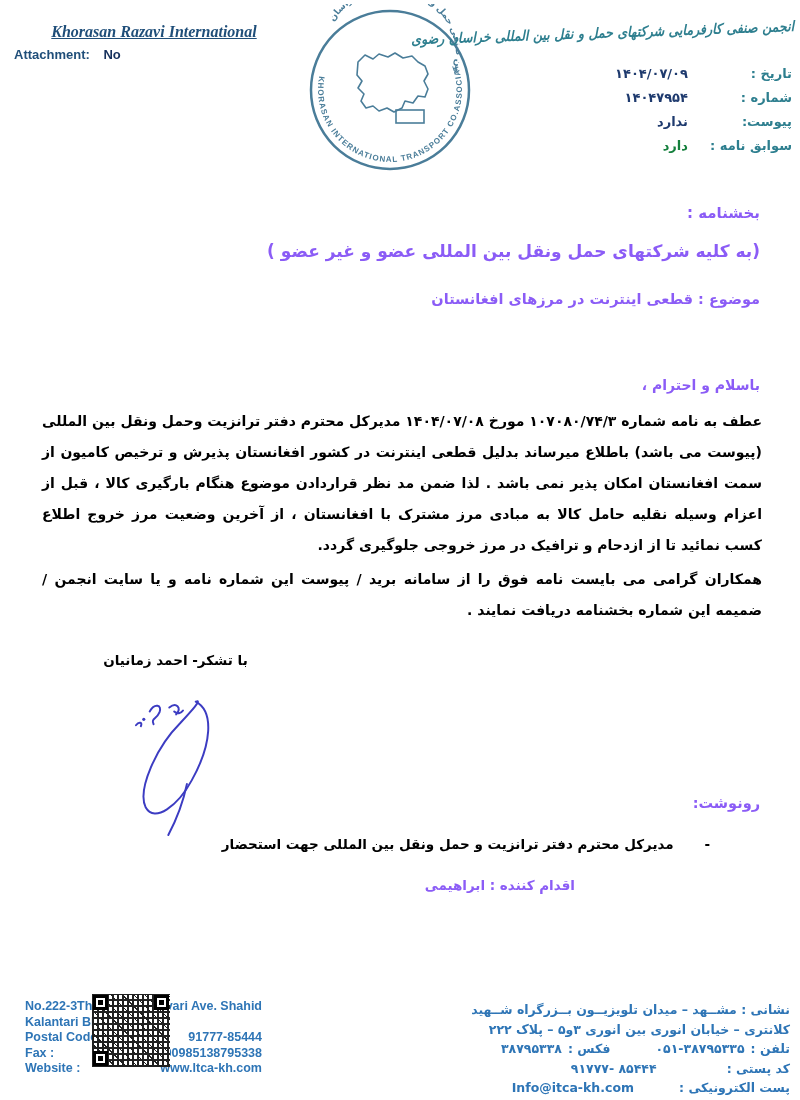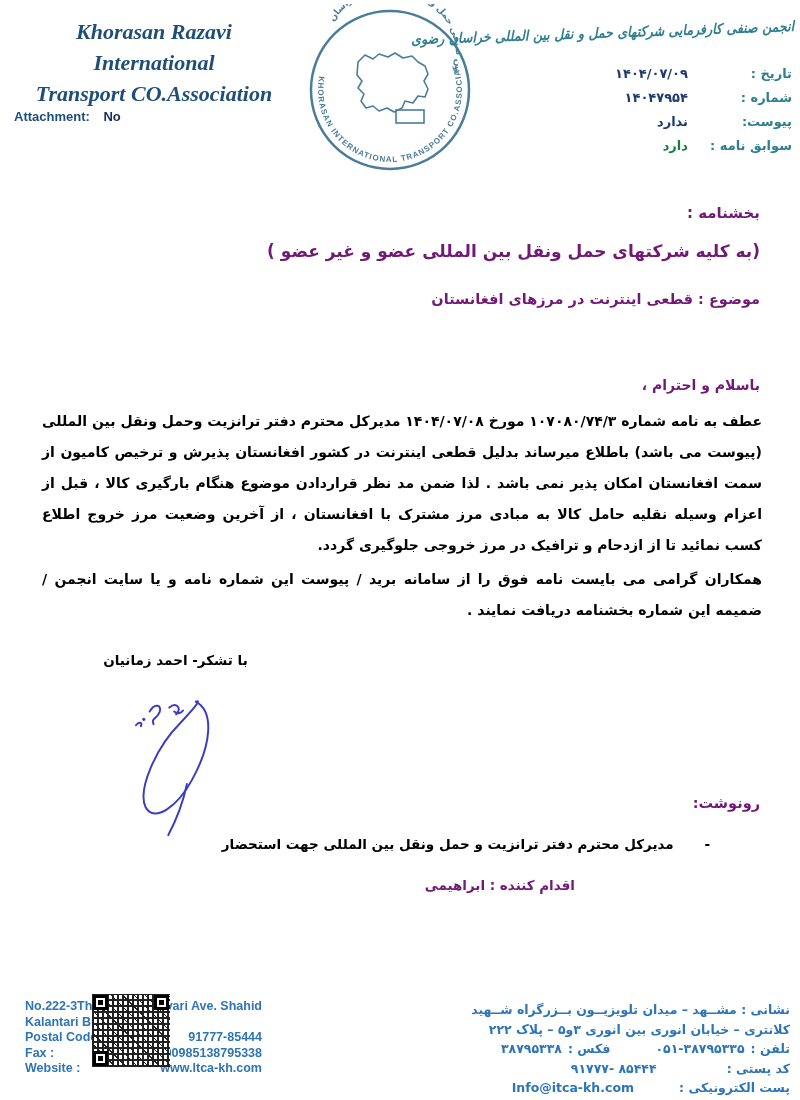--- a/index.html
+++ b/index.html
@@ -5,21 +5,21 @@
   html,body{margin:0;padding:0;}
   body{
     width:800px;height:1100px;position:relative;background:#ffffff;
     font-family:"DejaVu Sans",sans-serif;overflow:hidden;
   }
   .abs{position:absolute;}
 
   
   .en-head{left:14px;top:16px;width:280px;text-align:center;color:#1f4e79;}
   .en-title{font-family:"Liberation Serif","DejaVu Serif",serif;font-style:italic;font-weight:bold;
-    font-size:22px;line-height:31px;color:#1f4e79;}
+    font-size:16px;line-height:31px;color:#1f4e79;text-decoration:underline;}
   .meta-en{font-family:"Liberation Sans","DejaVu Sans",sans-serif;font-size:13px;font-weight:600;
     color:#1f4e79;text-align:left;}
   .date-row{margin:12px 0 2px 42px;}
   .att-row{}
   .meta-en .val{color:#16305c;font-weight:700;margin-left:10px;}
 
   
   .logo{left:300px;top:4px;width:180px;height:172px;}
 
   
@@ -27,21 +27,21 @@
     font-size:14px;font-weight:bold;font-style:italic;white-space:nowrap;direction:rtl;
     transform:rotate(-2deg) scaleX(.9);transform-origin:right center;letter-spacing:-.5px;}
   .fa-meta{right:8px;top:66px;width:330px;direction:rtl;font-size:13px;font-weight:bold;}
   .meta-row{display:flex;direction:rtl;align-items:baseline;margin-bottom:9px;}
   .meta-label{color:#2e7f8f;width:104px;flex:none;}
   .meta-value{color:#1e3a6e;}
   .meta-value.ltr{direction:ltr;unicode-bidi:isolate;}
   .meta-value.green{color:#15803d;}
 
   
-  .rtl{direction:rtl;text-align:center;color:#701a75;}
+  .rtl{direction:rtl;text-align:center;color:#8b5cf6;}
   .h1{right:40px;top:204px;font-size:15px;font-weight:bold;}
   .h2{right:40px;top:241px;font-size:17px;font-weight:bold;}
   .subject{right:40px;top:291px;font-size:14.5px;font-weight:bold;}
   .greeting{right:40px;top:377px;font-size:14px;font-weight:bold;}
   .para{left:42px;right:38px;font-size:14px;font-weight:bold;line-height:31px;
     direction:rtl;text-align:justify;color:#000;}
   .p1{top:406px;}
   .p2{top:564px;}
   .num{direction:ltr;unicode-bidi:isolate;}
 
@@ -78,21 +78,20 @@
   .fr-pair{display:flex;direction:rtl;align-items:baseline;}
   .fr-pair.g45{gap:45px;} .fr-pair.g70{gap:70px;}
   .fr-inner{display:inline-flex;direction:rtl;gap:6px;align-items:baseline;}
   .ltrv{direction:ltr;unicode-bidi:isolate;}
 </style>
 </head>
 <body>
 
 <div class="abs en-head">
   <div class="en-title">Khorasan Razavi International</div>
-  <div class="en-title">Transport CO.Association</div>
   <div class="meta-en att-row">
     <span>Attachment:</span>
     <span class="val">No</span>
   </div>
 </div>
 
 <svg class="abs logo" viewBox="0 0 180 172">
   <circle cx="90" cy="86" r="79" fill="none" stroke="#4a7d99" stroke-width="2.5"></circle>
   <defs>
     <path id="ringPath" d="M22.3,61.4 A72,72 0 1 0 157.7,61.4" fill="none"></path>

